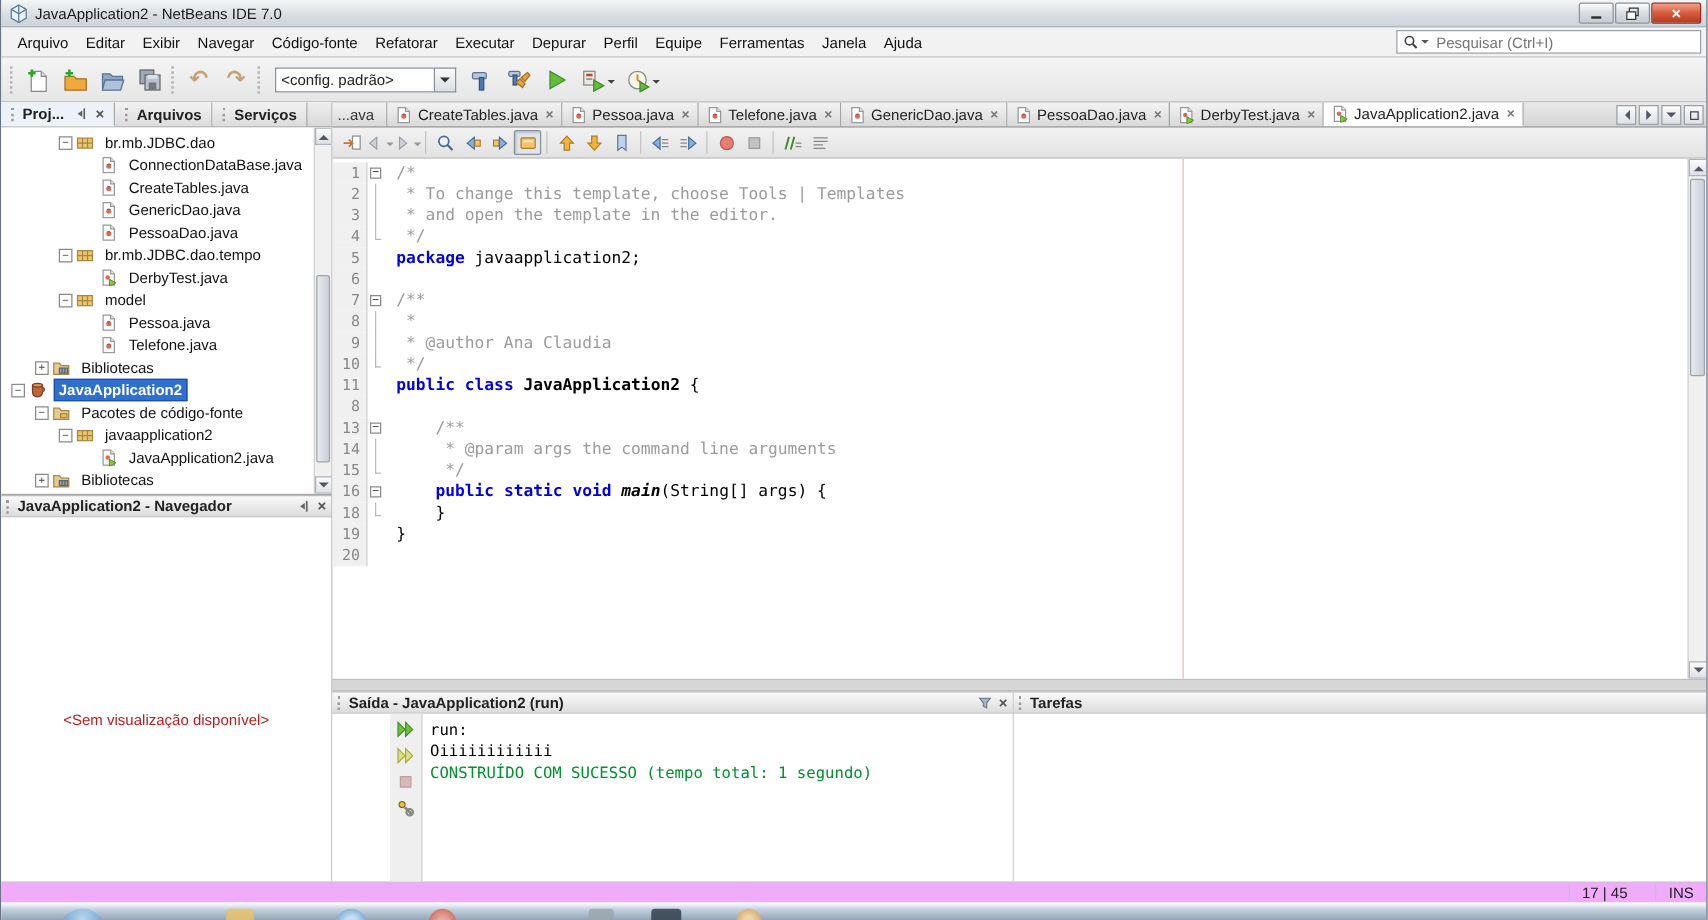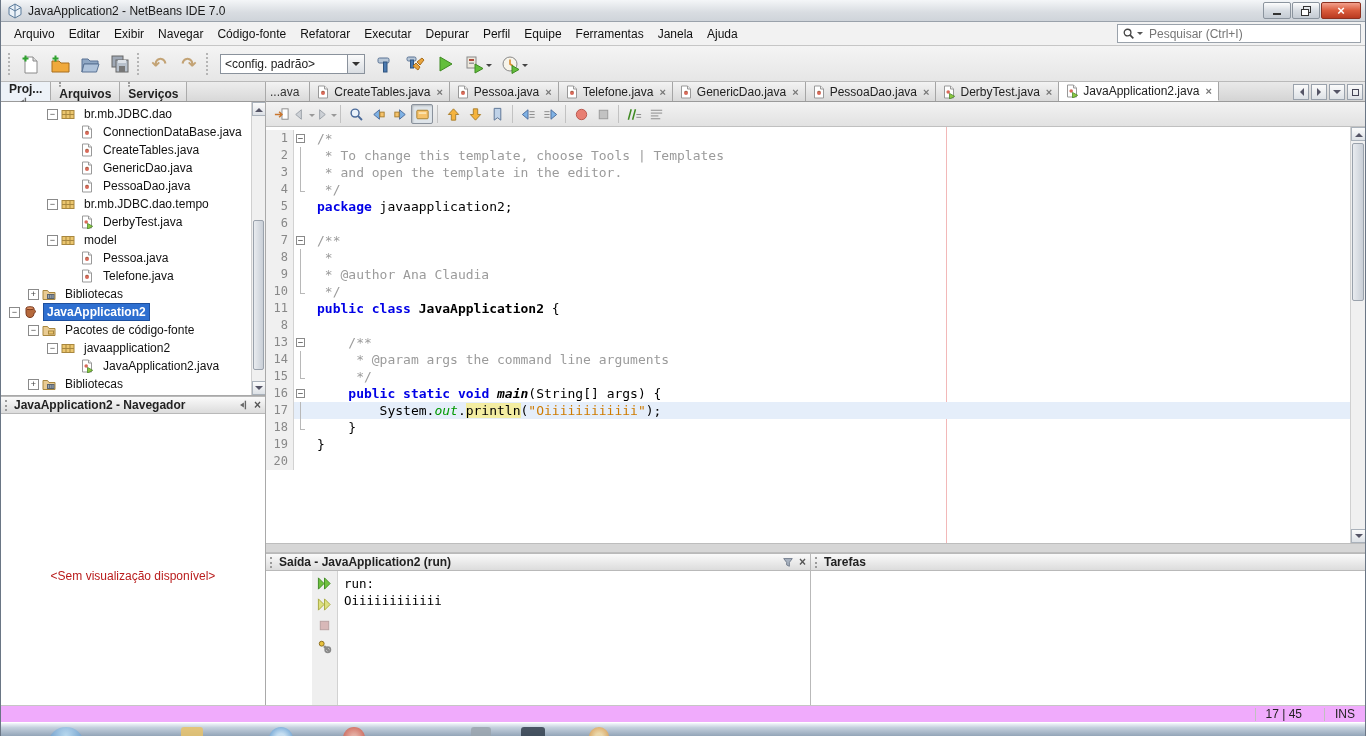--- a/index.html
+++ b/index.html
@@ -40,21 +40,21 @@
   .cfg-combo .cfg-drop{width:17px;height:20px;border:1px solid #8a929c;border-left:0;background:linear-gradient(#FBFBFB,#D9DDE2);display:flex;align-items:center;justify-content:center;}
   .cfg-drop i{width:0;height:0;border:4px solid transparent;border-top-color:#333;margin-top:4px;}
 
   
   .main{display:flex;height:623px;background:#D9D9D9;}
   .left-col{width:265px;display:flex;flex-direction:column;background:#fff;border-right:1px solid #A9A9A9;}
   .right-col{flex:1;display:flex;flex-direction:column;min-width:0;}
 
   
   .exp-tabs{height:20px;display:flex;background:linear-gradient(#EDEDED,#D8D8D8);border-bottom:1px solid #9a9a9a;}
-  .exp-tab{display:flex;padding:0 8px;border-right:1px solid #ABABAB;font-weight:bold;color:#222;background:linear-gradient(#F2F2F2,#DCDCDC);flex-direction:column;}
+  .exp-tab{display:flex;align-items:center;padding:0 8px;border-right:1px solid #ABABAB;font-weight:bold;color:#222;background:linear-gradient(#F2F2F2,#DCDCDC);}
   .exp-tab.active{background:#EDF2F8;border-bottom:1px solid #EDF2F8;}
   .grip{width:4px;height:11px;border-left:2px dotted #9a9a9a;margin-right:5px;}
   .hd-ico{margin-left:8px;display:flex;align-items:center;color:#555;}
   .hd-ico svg{width:12px;height:12px;}
   .hd-x{margin-left:5px;color:#555;font-weight:bold;font-size:12px;line-height:1;}
 
   
   .tree-panel{position:relative;height:294px;border-bottom:1px solid #A9A9A9;background:#fff;overflow:hidden;}
   .tree{padding-top:3px;}
   .tree-row{height:18px;display:flex;align-items:center;white-space:nowrap;}
@@ -886,27 +886,20 @@
                 <span class="fend"></span>
               </span>
               <span class="ctext"><span class="cm">     */</span></span>
             </div>
             <div class="code-line">
               <span class="ln">16</span>
               <span class="fold">
                 <span class="fbox">−</span>
               </span>
               <span class="ctext"><span class="pl">    </span><span class="kw">public</span><span class="pl"> </span><span class="kw">static</span><span class="pl"> </span><span class="kw">void</span><span class="pl"> </span><span class="mth">main</span><span class="pl">(String[] args) {</span></span>
-            </div>
-            <div class="code-line current">
-              <span class="ln">17</span>
-              <span class="fold">
-                <span class="fline"></span>
-              </span>
-              <span class="ctext"><span class="pl">        System.</span><span class="fld">out</span><span class="pl">.</span><span class="pl occ">println</span><span class="pl">(</span><span class="str">"Oiiiiiiiiiiii"</span><span class="pl">);</span></span>
             </div>
             <div class="code-line">
               <span class="ln">18</span>
               <span class="fold">
                 <span class="fend"></span>
               </span>
               <span class="ctext"><span class="pl">    }</span></span>
             </div>
             <div class="code-line">
               <span class="ln">19</span>
@@ -973,21 +966,21 @@
                 <span class="ob-btn">
                   <span style="display: flex;">
                     <svg viewBox="0 0 16 16" width="15" height="15">
                       <circle cx="5" cy="5" r="2.6" fill="#E8C23C" stroke="#8a6a1a"></circle>
                       <path d="M7.5 7.5l5.5 5.5" stroke="#888" stroke-width="2.6"></path>
                       <circle cx="11.5" cy="11.5" r="2.8" fill="none" stroke="#888" stroke-width="1.8"></circle>
                     </svg>
                   </span>
                 </span>
               </div>
-            <div class="out-text"><div class="out-plain">run:</div><div class="out-plain">Oiiiiiiiiiiii</div></div>
+            <div class="out-text"><div class="out-plain">run:</div><div class="out-plain">Oiiiiiiiiiiii</div><div class="out-success">CONSTRUÍDO COM SUCESSO (tempo total: 1 segundo)</div></div>
           </div>
         </div>
         <div class="tasks-panel">
           <div class="panel-header">
             <span class="grip"></span>
             <span>Tarefas</span>
             <span class="sp"></span>
           </div>
           <div class="tasks-body"></div>
         </div>

